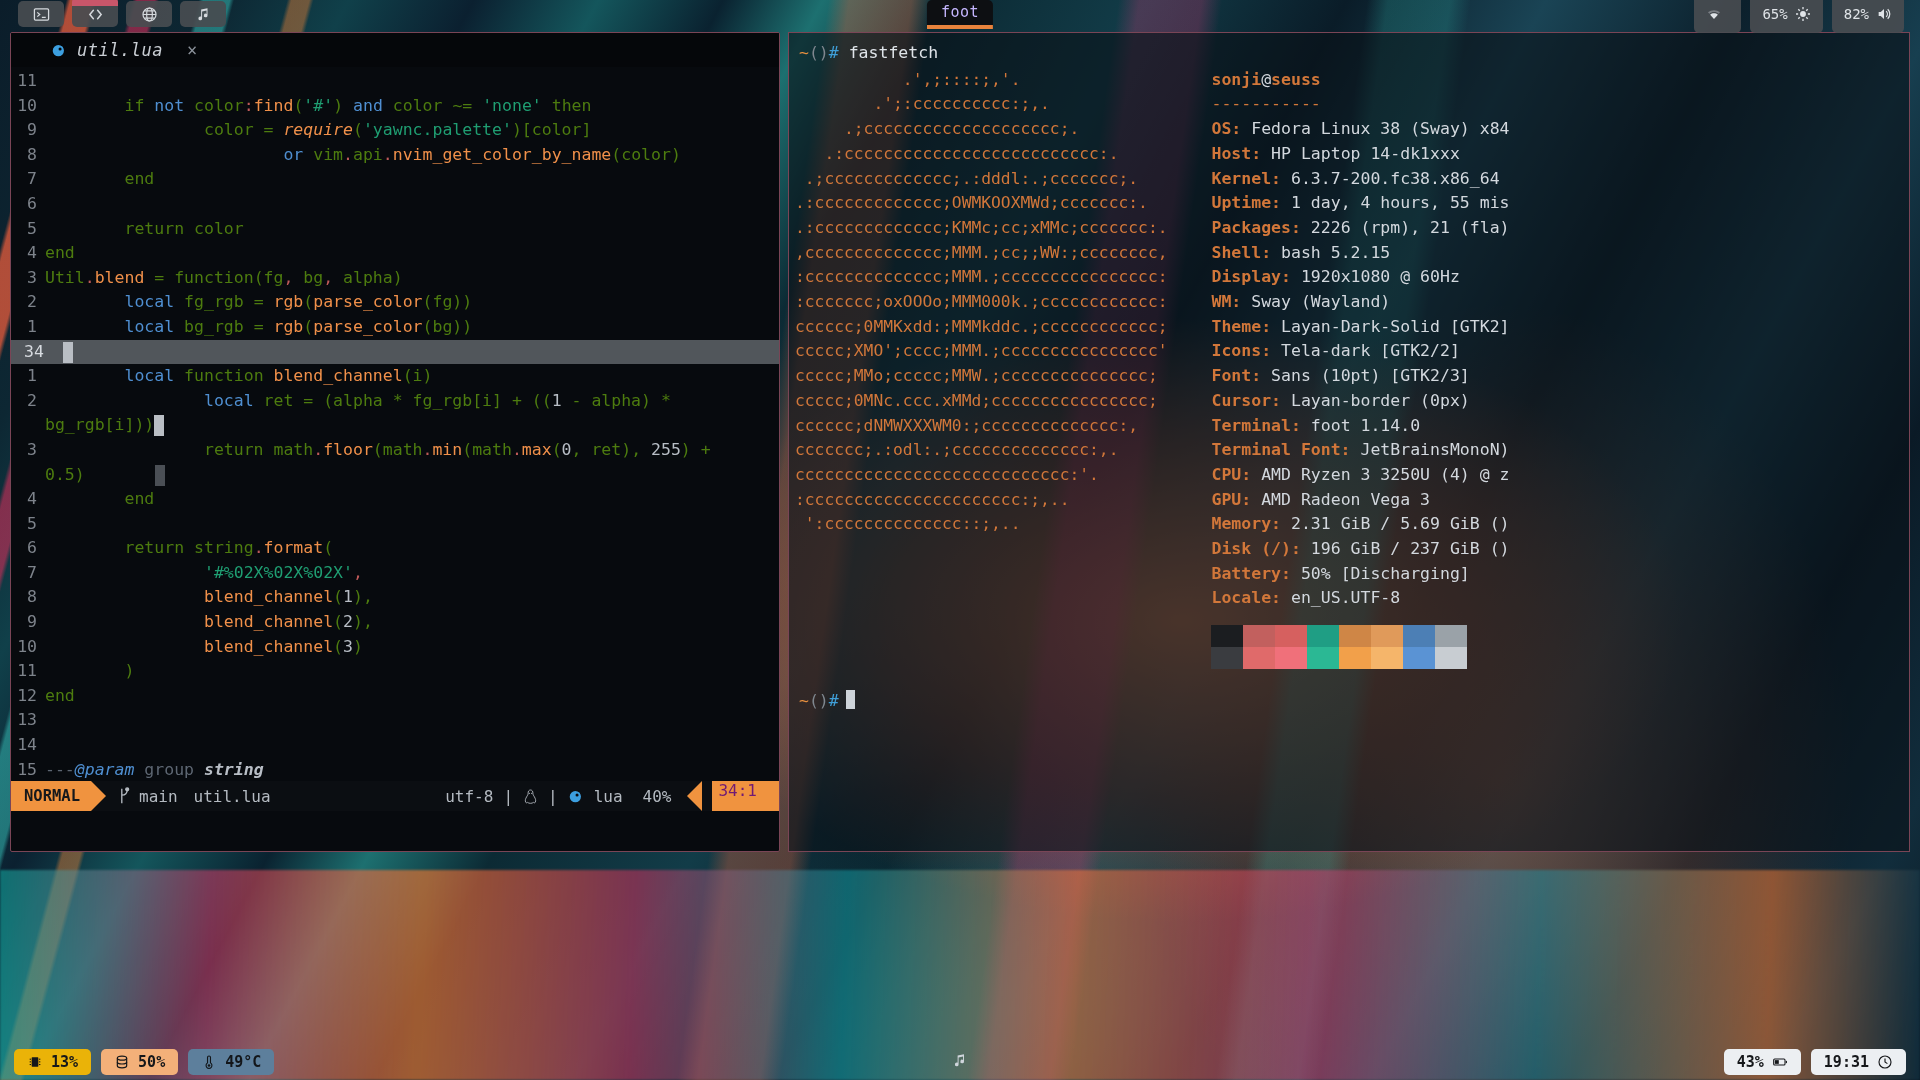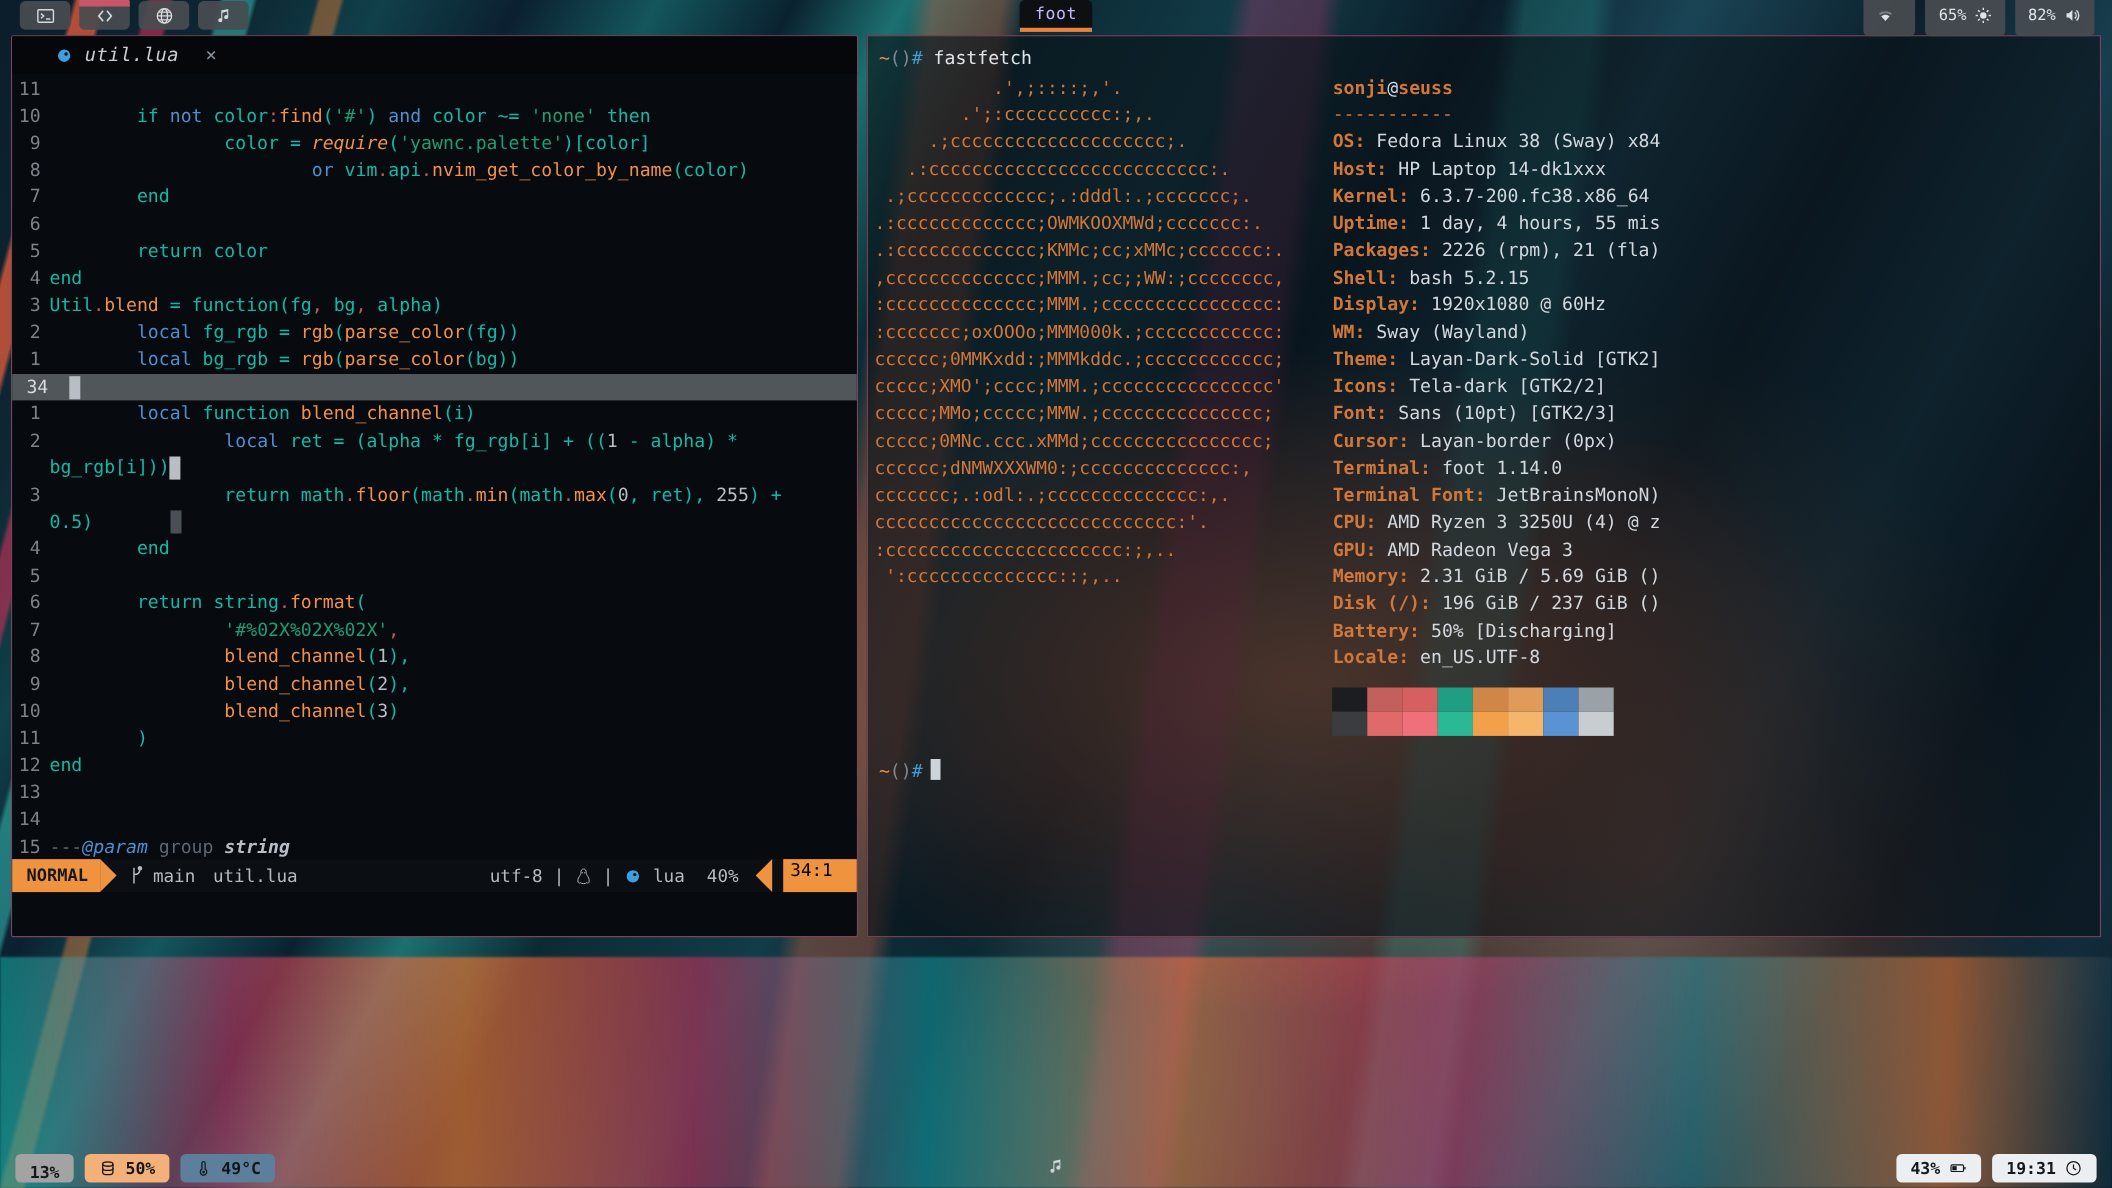--- a/index.html
+++ b/index.html
@@ -124,21 +124,21 @@
   .wrapline { display: flex; height: 24.6px; align-items: center; }
   .wrapline .ln { width: 34px; }
 
   
   .kw   { color: #4f8fd1; }
   .fn   { color: #f0904a; }
   .fni  { color: #f0904a; font-style: italic; }
   .str  { color: #1f9e72; }
   .pun  { color: #c05a5a; }
   .num  { color: #b8bec6; }
-  .var  { color: #14b8a6; }
+  .var  { color: #4d7c0f; }
   .cmt  { color: #5d6672; }
   .param{ color: #4f8fd1; font-style: italic; }
   .ptype{ color: #b8bec6; font-style: italic; font-weight: bold; }
   .curblk { background: #b9bec4; display: inline-block; width: 10px; height: 21px; vertical-align: middle; }
 
   #statusline {
     position: absolute; left: 0; right: 0; bottom: 40px; height: 30px;
     display: flex; align-items: center; background: #0b0e12; font-size: 16px;
   }
   #mode-badge {
@@ -149,21 +149,21 @@
     width: 0; height: 0; border-left: 15px solid #f0933f;
     border-top: 15px solid transparent; border-bottom: 15px solid transparent;
   }
   #sl-branch { color: #b4bac1; margin-left: 12px; display: flex; align-items: center; gap: 8px; }
   #sl-file { color: #b4bac1; margin-left: 16px; }
   #sl-right { margin-left: auto; display: flex; align-items: center; gap: 10px; color: #b4bac1; }
   #pos-arrow {
     width: 0; height: 0; border-right: 15px solid #f0933f;
     border-top: 15px solid transparent; border-bottom: 15px solid transparent;
   }
-  #sl-pos { background: #f0933f; color: #000000; height: 30px; display: flex;
+  #sl-pos { background: #f0933f; color: #701a75; height: 30px; display: flex;
             align-items: center; padding: 0 22px 12px 6px; font-size: 16px; }
   #cmdline {
     position: absolute; left: 0; right: 0; bottom: 8px; height: 28px;
     color: #c2c8cf; font-size: 16.5px; padding-left: 6px;
   }
 
   
   #terminal {
     position: absolute; left: 788px; top: 32px; width: 1122px; height: 820px;
     border: 1px solid #7a4556; overflow: hidden; z-index: 20;
@@ -203,21 +203,21 @@
     position: absolute; left: 0; right: 0; bottom: 0; height: 36px;
     display: flex; align-items: center; z-index: 40;
     font-family: "DejaVu Sans Mono", monospace;
   }
   #bottombar .left { display: flex; gap: 10px; margin-left: 14px; }
   .bpill {
     height: 26px; border-radius: 5px; display: flex; align-items: center;
     gap: 8px; padding: 0 13px; font-size: 15px; color: #15171a; font-weight: bold;
   }
   .bpill svg { width: 16px; height: 16px; }
-  #b-cpu  { background: #a3a3a3; flex-direction: column; }
+  #b-cpu  { background: #eab308; }
   #b-mem  { background: #f3b079; }
   #b-temp { background: #5d7f9c; color: #13161a; }
   #bottombar .center { position: absolute; left: 50%; transform: translateX(-50%); color: #cfd5db; }
   #bottombar .right { margin-left: auto; margin-right: 14px; display: flex; gap: 10px; }
   #b-batt { background: #eceff2; color: #15171a; }
   #b-clock { background: #eceff2; color: #15171a; }
 </style>
 </head>
 <body>
 

